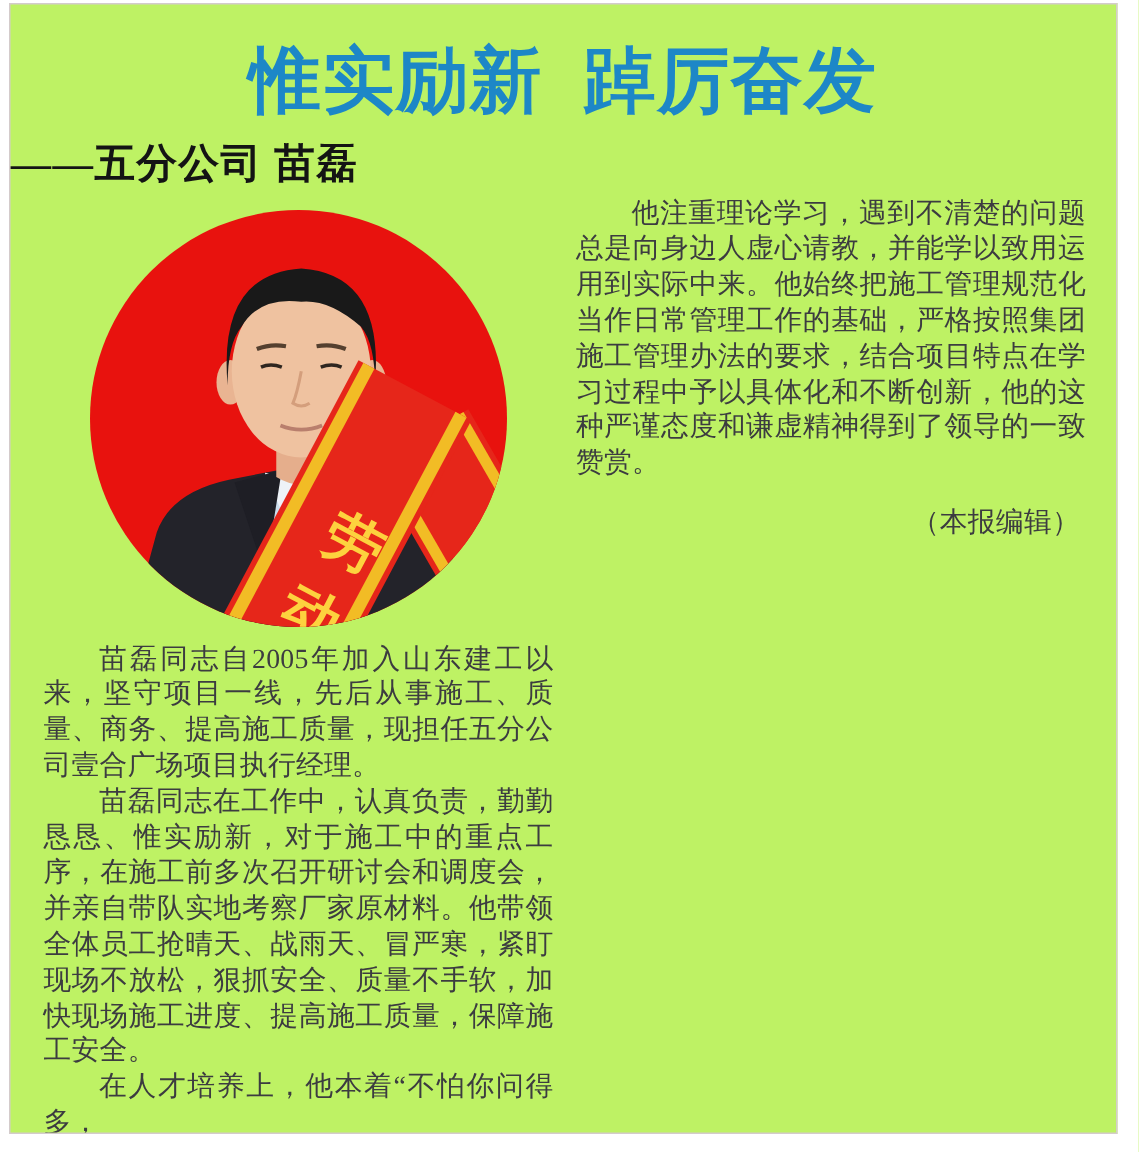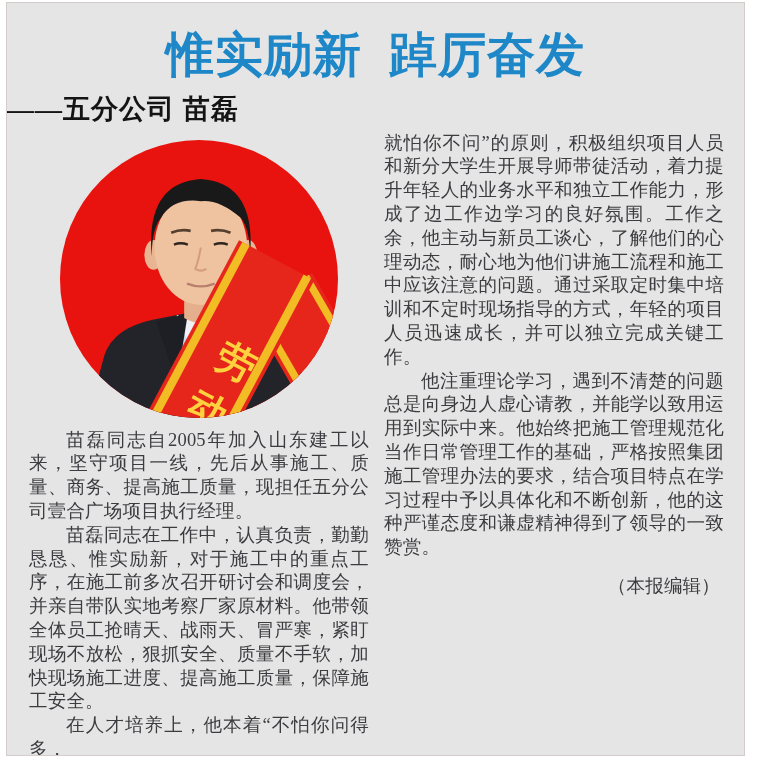--- a/index.html
+++ b/index.html
@@ -4,21 +4,21 @@
 <style>
   html,body{margin:0;padding:0;}
   body{
     width:759px;height:768px;background:#ffffff;
     font-family:"Liberation Serif","DejaVu Serif",serif;
   }
   .page{position:relative;width:759px;height:768px;background:#ffffff;}
   .frame{
     position:absolute;left:6px;top:2px;width:739px;height:754px;
     box-sizing:border-box;border:1px solid #d4cbcb;
-    background:#e5e5e5;overflow:hidden;
+    background:#bef264;overflow:hidden;
   }
   .title{
     margin:24px 0 0 0;text-align:center;
     font-size:48px;line-height:1.18;font-weight:bold;
     color:#1d87c7;letter-spacing:1px;word-spacing:14px;
   }
   .byline{
     margin-top:7px;text-align:left;
     font-size:27px;font-weight:bold;color:#141414;letter-spacing:1px;
   }
@@ -101,20 +101,19 @@
               </g>
             </g>
           </svg>
         </div>
         <p class="indent">苗磊同志自2005年加入山东建工以来，坚守项目一线，先后从事施工、质量、商务、提高施工质量，现担任五分公司壹合广场项目执行经理。</p>
         <p class="indent">苗磊同志在工作中，认真负责，勤勤恳恳、惟实励新，对于施工中的重点工序，在施工前多次召开研讨会和调度会，并亲自带队实地考察厂家原材料。他带领全体员工抢晴天、战雨天、冒严寒，紧盯现场不放松，狠抓安全、质量不手软，加快现场施工进度、提高施工质量，保障施工安全。</p>
         <p class="indent">在人才培养上，他本着“不怕你问得多，</p>
       </div>
 
       <div class="col">
-        <p>就怕你不问”的原则，积极组织项目人员和新分大学生开展导师带徒活动，着力提升年轻人的业务水平和独立工作能力，形成了边工作边学习的良好氛围。工作之余，他主动与新员工谈心，了解他们的心理动态，耐心地为他们讲施工流程和施工中应该注意的问题。通过采取定时集中培训和不定时现场指导的方式，年轻的项目人员迅速成长，并可以独立完成关键工作。</p>
         <p class="indent">他注重理论学习，遇到不清楚的问题总是向身边人虚心请教，并能学以致用运用到实际中来。他始终把施工管理规范化当作日常管理工作的基础，严格按照集团施工管理办法的要求，结合项目特点在学习过程中予以具体化和不断创新，他的这种严谨态度和谦虚精神得到了领导的一致赞赏。</p>
         <p class="editor">（本报编辑）</p>
       </div>
 
     </div>
   </div>
 </div>
 
 </body></html>

